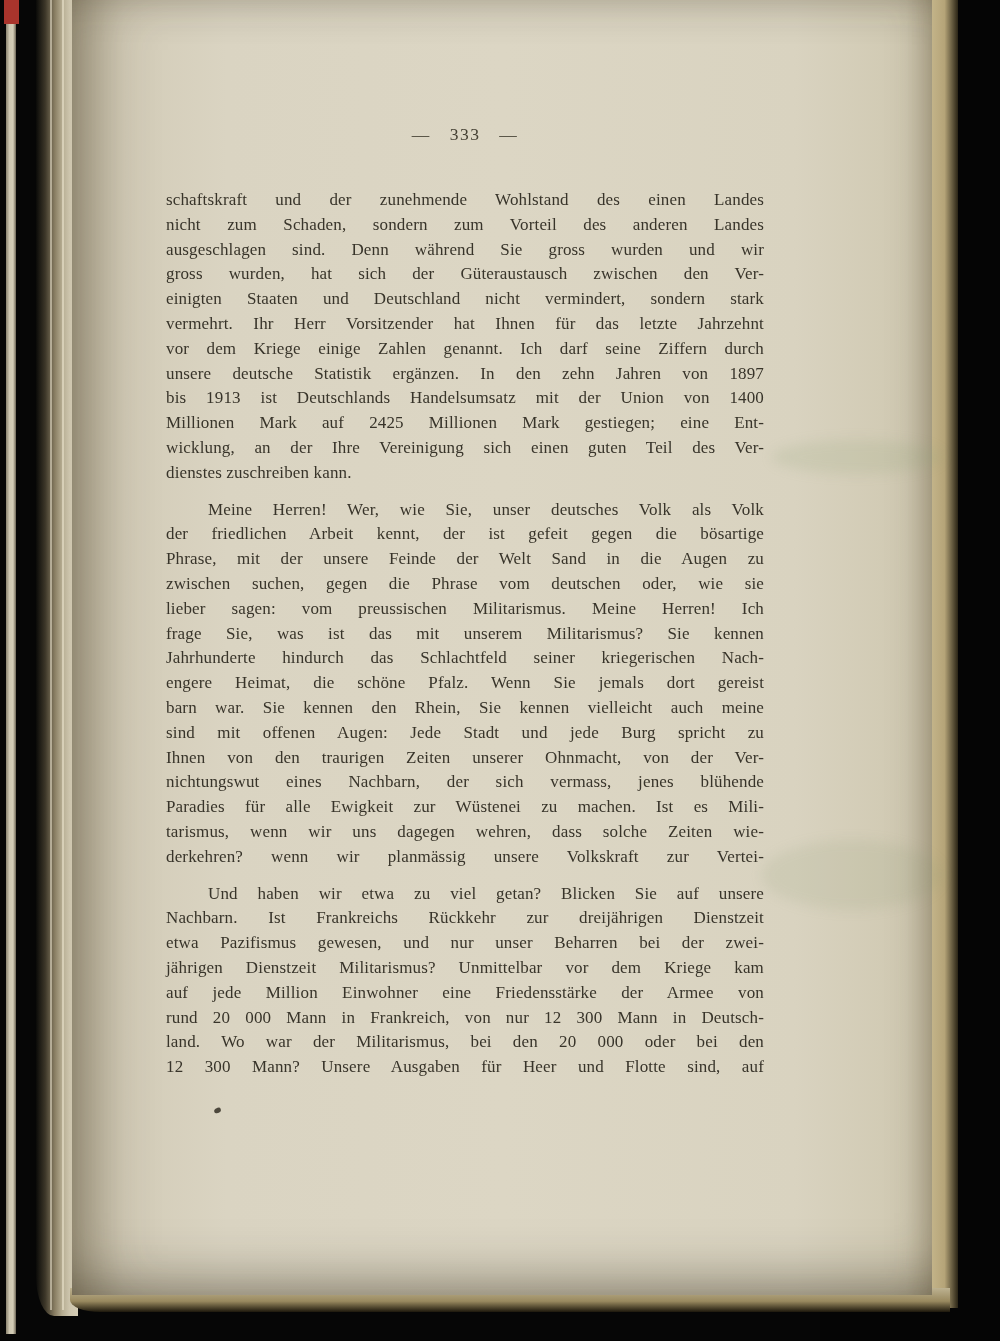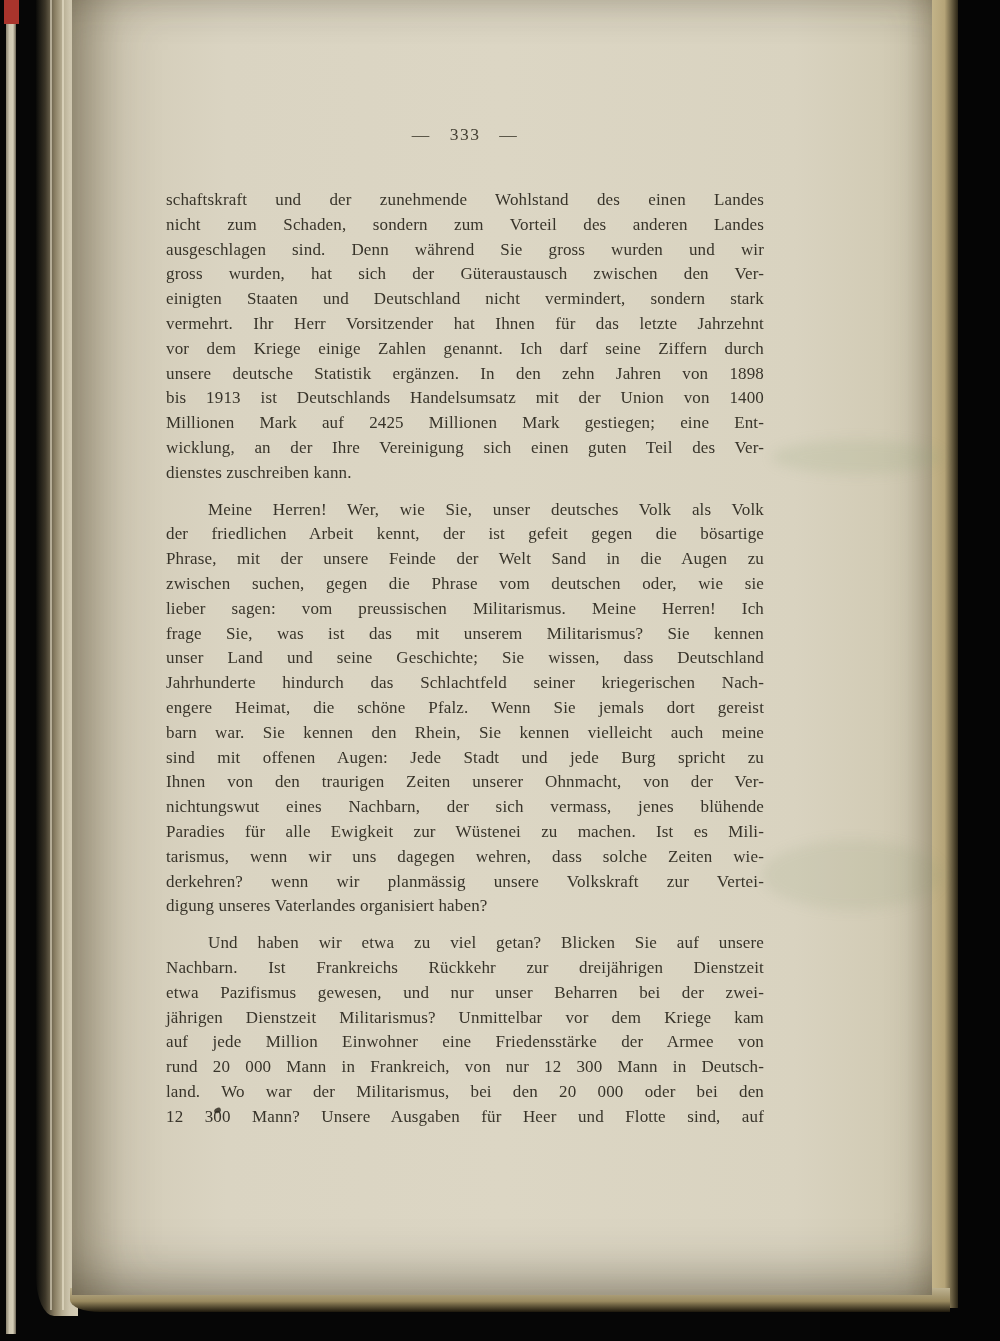--- a/index.html
+++ b/index.html
@@ -149,44 +149,42 @@
 
     <div class="text-block">
         <div class="paragraph">
           <div class="line">schaftskraft und der zunehmende Wohlstand des einen Landes</div>
           <div class="line">nicht zum Schaden, sondern zum Vorteil des anderen Landes</div>
           <div class="line">ausgeschlagen sind. Denn während Sie gross wurden und wir</div>
           <div class="line">gross wurden, hat sich der Güteraustausch zwischen den Ver-</div>
           <div class="line">einigten Staaten und Deutschland nicht vermindert, sondern stark</div>
           <div class="line">vermehrt. Ihr Herr Vorsitzender hat Ihnen für das letzte Jahrzehnt</div>
           <div class="line">vor dem Kriege einige Zahlen genannt. Ich darf seine Ziffern durch</div>
-          <div class="line">unsere deutsche Statistik ergänzen. In den zehn Jahren von 1898</div>
+          <div class="line">unsere deutsche Statistik ergänzen. In den zehn Jahren von 1897</div>
           <div class="line">bis 1913 ist Deutschlands Handelsumsatz mit der Union von 1400</div>
           <div class="line">Millionen Mark auf 2425 Millionen Mark gestiegen; eine Ent-</div>
           <div class="line">wicklung, an der Ihre Vereinigung sich einen guten Teil des Ver-</div>
           <div class="line line-last">dienstes zuschreiben kann.</div>
         </div>
         <div class="paragraph">
           <div class="line line-indent">Meine Herren! Wer, wie Sie, unser deutsches Volk als Volk</div>
           <div class="line">der friedlichen Arbeit kennt, der ist gefeit gegen die bösartige</div>
           <div class="line">Phrase, mit der unsere Feinde der Welt Sand in die Augen zu</div>
           <div class="line">zwischen suchen, gegen die Phrase vom deutschen oder, wie sie</div>
           <div class="line">lieber sagen: vom preussischen Militarismus. Meine Herren! Ich</div>
           <div class="line">frage Sie, was ist das mit unserem Militarismus? Sie kennen</div>
-          <div class="line">unser Land und seine Geschichte; Sie wissen, dass Deutschland</div>
           <div class="line">Jahrhunderte hindurch das Schlachtfeld seiner kriegerischen Nach-</div>
           <div class="line">engere Heimat, die schöne Pfalz. Wenn Sie jemals dort gereist</div>
           <div class="line">barn war. Sie kennen den Rhein, Sie kennen vielleicht auch meine</div>
           <div class="line">sind mit offenen Augen: Jede Stadt und jede Burg spricht zu</div>
           <div class="line">Ihnen von den traurigen Zeiten unserer Ohnmacht, von der Ver-</div>
           <div class="line">nichtungswut eines Nachbarn, der sich vermass, jenes blühende</div>
           <div class="line">Paradies für alle Ewigkeit zur Wüstenei zu machen. Ist es Mili-</div>
           <div class="line">tarismus, wenn wir uns dagegen wehren, dass solche Zeiten wie-</div>
           <div class="line">derkehren? wenn wir planmässig unsere Volkskraft zur Vertei-</div>
-          <div class="line line-last">digung unseres Vaterlandes organisiert haben?</div>
         </div>
         <div class="paragraph">
           <div class="line line-indent">Und haben wir etwa zu viel getan? Blicken Sie auf unsere</div>
           <div class="line">Nachbarn. Ist Frankreichs Rückkehr zur dreijährigen Dienstzeit</div>
           <div class="line">etwa Pazifismus gewesen, und nur unser Beharren bei der zwei-</div>
           <div class="line">jährigen Dienstzeit Militarismus? Unmittelbar vor dem Kriege kam</div>
           <div class="line">auf jede Million Einwohner eine Friedensstärke der Armee von</div>
           <div class="line">rund 20 000 Mann in Frankreich, von nur 12 300 Mann in Deutsch-</div>
           <div class="line">land. Wo war der Militarismus, bei den 20 000 oder bei den</div>
           <div class="line">12 300 Mann? Unsere Ausgaben für Heer und Flotte sind, auf</div>

